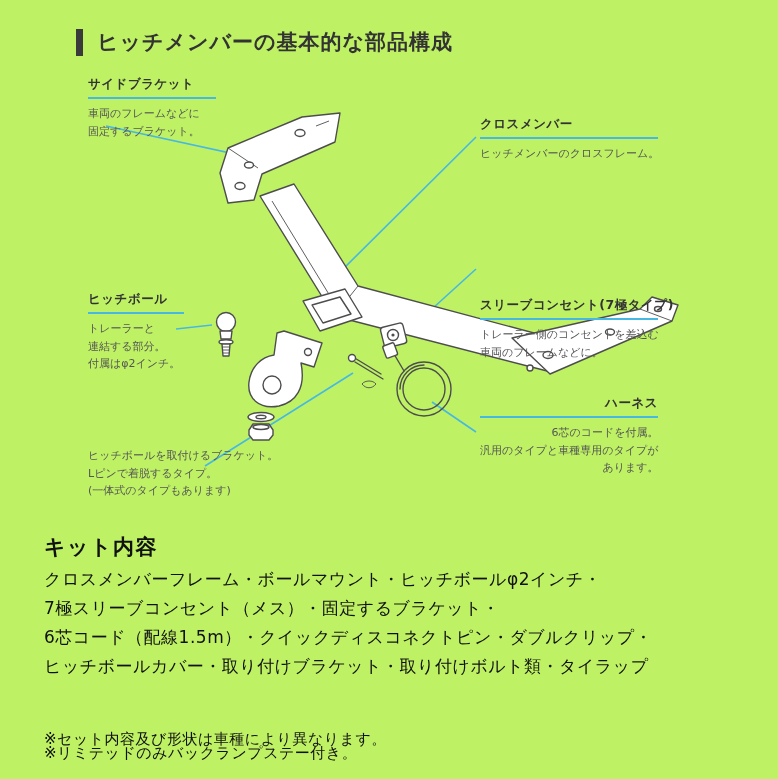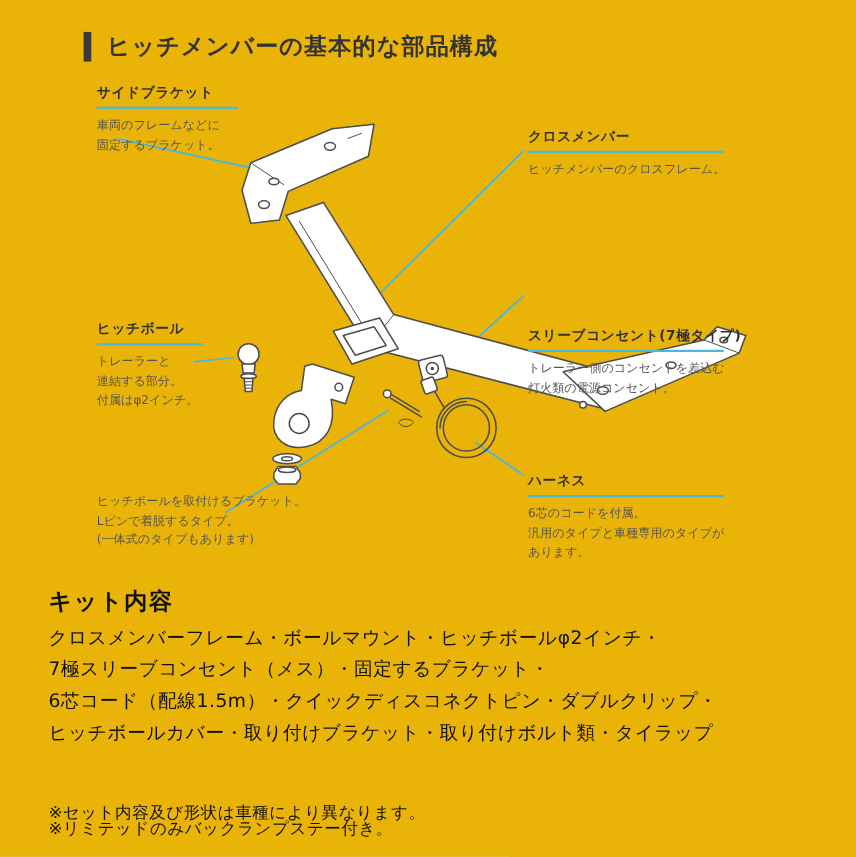--- a/index.html
+++ b/index.html
@@ -1,18 +1,18 @@
 <!DOCTYPE html>
 <html style="--accent: #47b8e2;"><head>
 <meta charset="utf-8">
 <style>
   * { margin:0; padding:0; box-sizing:border-box; }
   html,body { background:#fff; }
   body { font-family:"DejaVu Sans","Liberation Sans",sans-serif; color:#333; }
-  .page { position:relative; width:778px; height:779px; background:#eab308; overflow:hidden; }
+  .page { position:relative; width:778px; height:779px; background:#bef264; overflow:hidden; }
 
   .header { position:absolute; left:76px; top:28px; display:flex; align-items:center; gap:14px; }
   .header-bar { width:7px; height:27px; background:#3a3a3a; }
   .header-title { font-size:21px; font-weight:bold; color:#333; letter-spacing:1px; }
 
   .diagram-svg { position:absolute; left:0; top:0; }
   .ink   { stroke:#4d4d4d; fill:none; stroke-width:1.4; stroke-linejoin:round; stroke-linecap:round; }
   .ink-f { stroke:#4d4d4d; fill:#ffffff; stroke-width:1.4; stroke-linejoin:round; }
   .ink-thin { stroke:#4d4d4d; fill:none; stroke-width:0.9; }
   .callout-line { stroke:var(--accent,#47b8e2); fill:none; stroke-width:1.6; }
@@ -136,31 +136,31 @@
   </div>
 
   <div class="callout" style="left:480px; top:116px; width:178px;">
     <span class="callout-title">クロスメンバー</span>
     <div class="callout-desc">ヒッチメンバーのクロスフレーム。</div>
   </div>
 
   <div class="callout" style="left:480px; top:250px; width:178px;margin-top:47px;">
     <span class="callout-title">スリーブコンセント(7極タイプ)</span>
     <div class="callout-desc">トレーラー側のコンセントを差込む
-灯火類の電源コンセント。</div>
+車両のフレームなどに。</div>
   </div>
 
   <div class="callout" style="left:88px; top:291px; width:96px;">
     <span class="callout-title">ヒッチボール</span>
     <div class="callout-desc">トレーラーと
 連結する部分。
 付属はφ2インチ。</div>
   </div>
 
-  <div class="callout" style="left:480px; top:429px; width:178px;">
+  <div class="callout" style="left:480px; top:395px; width:178px;text-align:right;">
     <span class="callout-title">ハーネス</span>
     <div class="callout-desc">6芯のコードを付属。
 汎用のタイプと車種専用のタイプが
 あります。</div>
   </div>
 
   <div class="callout" style="left:88px; top:447px; width:112px;">
     <div class="callout-desc">ヒッチボールを取付けるブラケット。
 Lピンで着脱するタイプ。
 (一体式のタイプもあります)</div>

